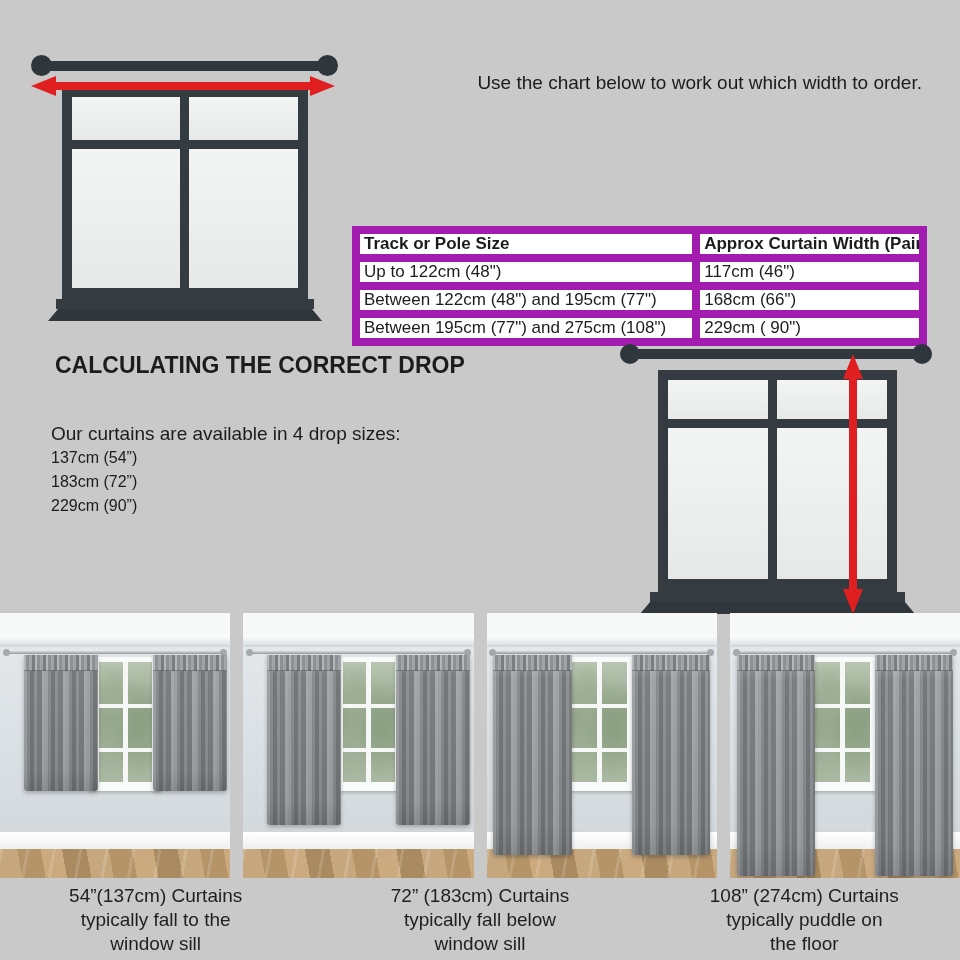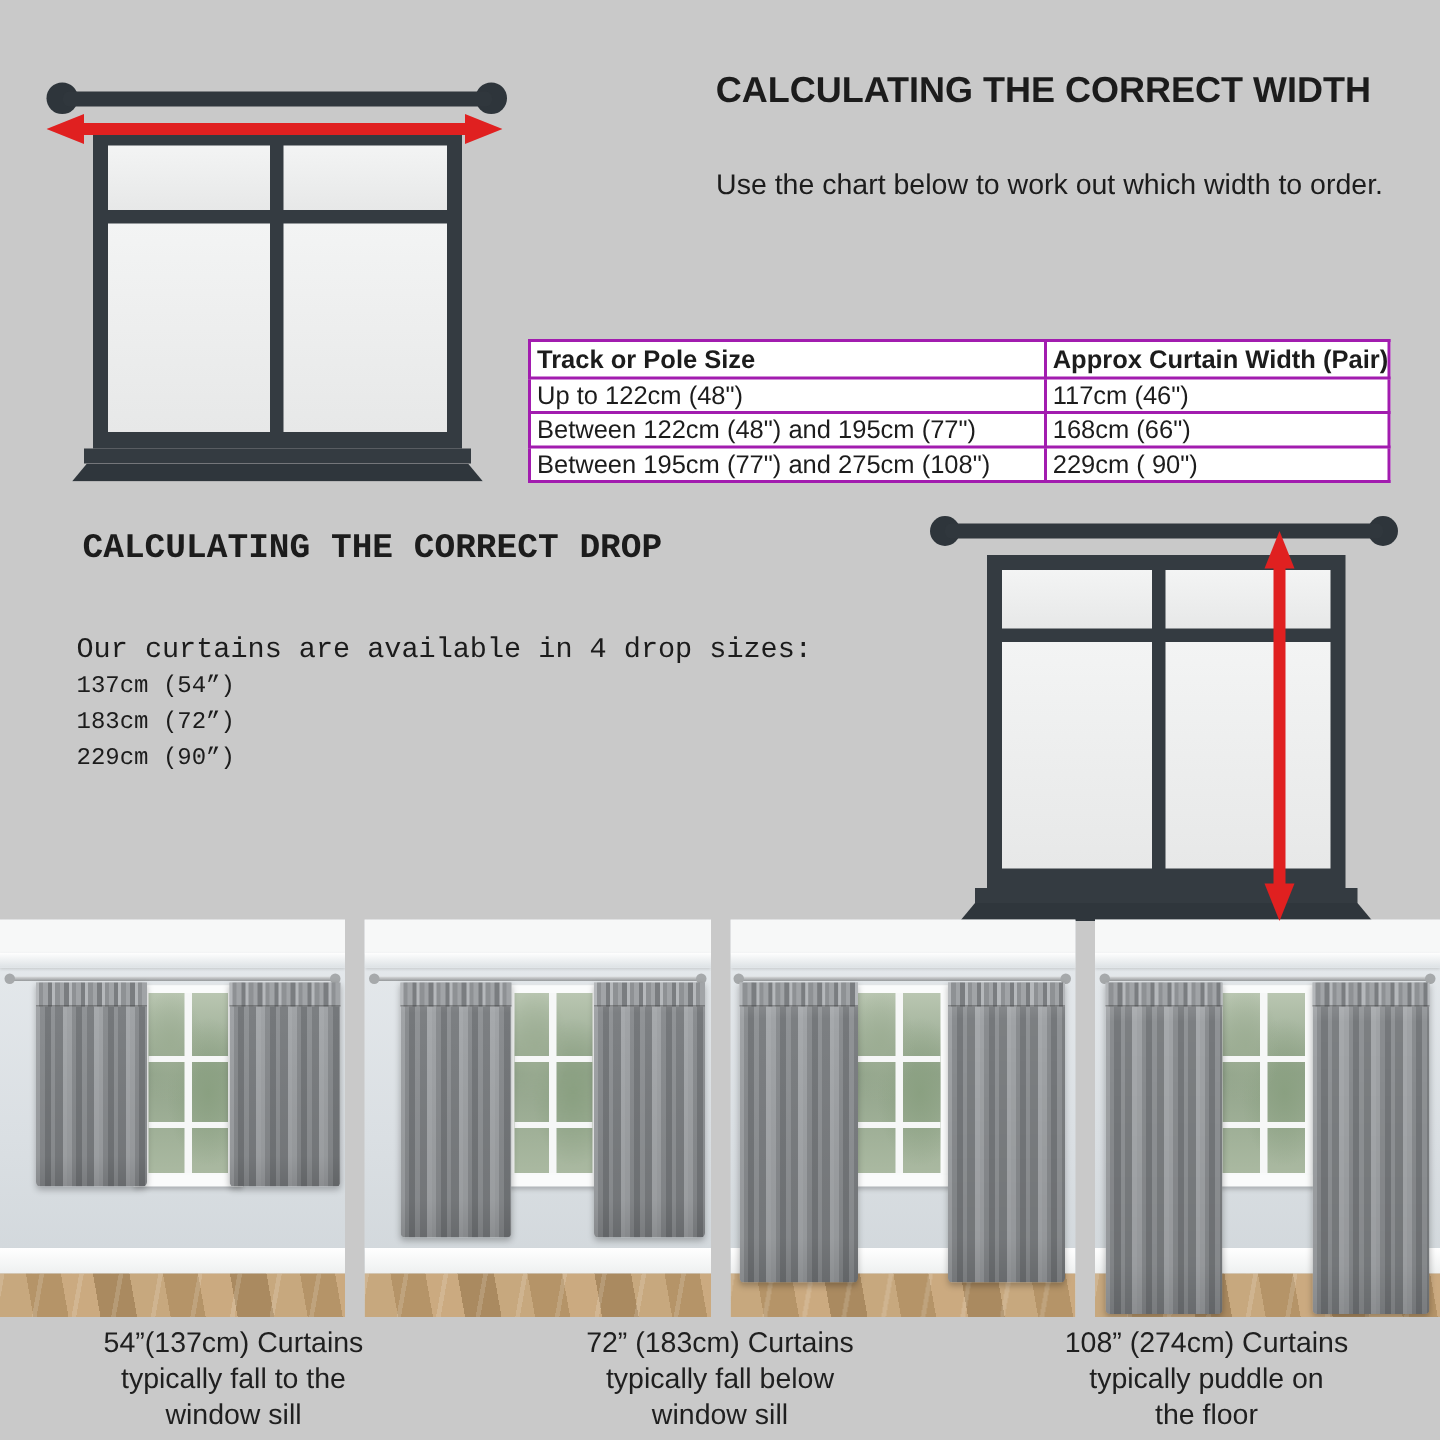--- a/index.html
+++ b/index.html
@@ -18,34 +18,34 @@
   .sill1 { position:absolute; background:#343b41; }
   .sill2 { position:absolute; background:#2f363c;
            clip-path:polygon(10px 0, calc(100% - 10px) 0, 100% 100%, 0 100%); }
   .arrow-svg { position:absolute; z-index:5; }
 
   
   .width-section { position:absolute; top:47px; right:38px; width:575px; text-align:right; }
   .width-section h2 { font-size:24px; font-weight:bold; margin-right:8px; white-space:pre; }
   .width-section p { font-size:19px; line-height:24px; white-space:pre; }
   .ws-p1 { margin-top:20px; }
-  .ws-p2 { margin-top:37px; }
-
-  .drop-section { position:absolute; top:352px; left:51px; width:580px;font-family:Liberation Mono, monospace; }
+  .ws-p2 { margin-top:24px; }
+
+  .drop-section { position:absolute; top:352px; left:51px; width:580px; }
   .drop-section h2 { font-size:23px; font-weight:bold; margin-left:4px; white-space:pre; }
   .drop-section p { font-size:19px; line-height:24px; white-space:pre; }
   .ds-body { margin-top:22px; }
   .ds-intro { margin-top:43px; }
   .ds-size { font-size:16px; line-height:24px; }
 
   
   .size-table { position:absolute; left:352px; top:226px; width:575px;
                 border-collapse:collapse; table-layout:fixed; background:#fff; }
   .size-table th, .size-table td {
-    border:2px solid #a21caf; font-size:17px; padding:0 4px; text-align:left;
+    border:8px solid #a21caf; font-size:17px; padding:0 4px; text-align:left;
     overflow:hidden; white-space:nowrap;
   }
   .size-table th { height:25px; font-weight:bold; }
   .size-table td { height:23px; font-weight:normal; }
   .col1 { width:60%; } .col2 { width:40%; }
 
   
   .gallery { position:absolute; left:0; top:613px; width:960px; height:265px;
              display:flex; gap:13px; }
   .photo { position:relative; flex:1 1 0; height:265px; overflow:hidden;
@@ -123,21 +123,20 @@
       <div class="pane" style="left:10px; top:10px; width:108px; height:43px;"></div>
       <div class="pane" style="left:127px; top:10px; width:109px; height:43px;"></div>
       <div class="pane" style="left:10px; top:62px; width:108px; height:139px;"></div>
       <div class="pane" style="left:127px; top:62px; width:109px; height:139px;"></div>
     </div>
     <div class="sill1" style="left:56px; top:299px; width:258px; height:10px;"></div>
     <div class="sill2" style="left:48px; top:309px; width:274px; height:12px;"></div>
   </div>
 
   <div class="width-section">
-    <h2>CALCULATING THE CORRECT WIDTH</h2>
     <p class="ws-p2">Use the chart below to work out which width to order.</p>
   </div>
 
   <table class="size-table">
     <colgroup>
         <col class="col1">
         <col class="col2">
       </colgroup>
     <tbody>
         <tr>

